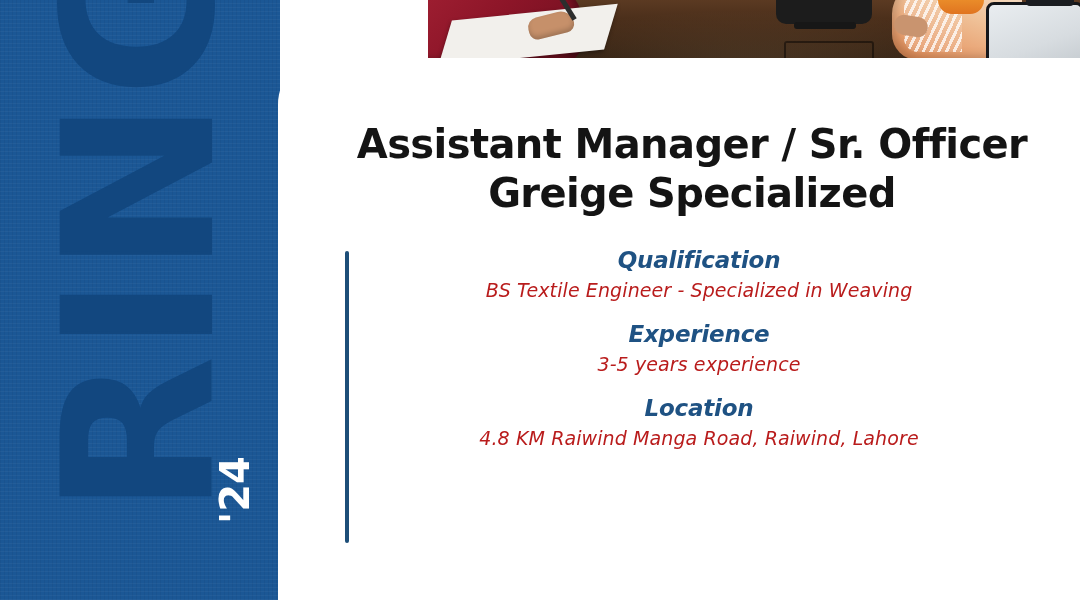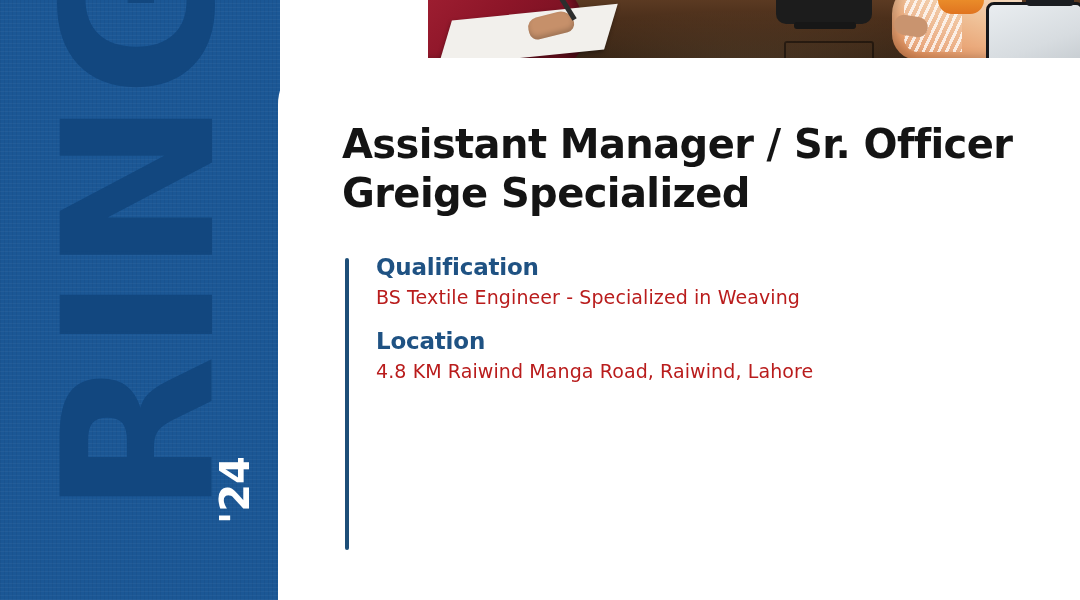--- a/index.html
+++ b/index.html
@@ -249,42 +249,44 @@
   
   .card {
     position: absolute;
     left: 278px;
     top: 58px;
     width: 802px;
     height: 542px;
     background: #ffffff;
     border-top-left-radius: 46px;
     z-index: 3;
+    text-align: center;
   }
 
   .job-title {
     position: absolute;
     left: 64px;
     top: 62px;
     width: 700px;
     margin: 0;
     font-family: "DejaVu Sans", sans-serif;
     font-weight: 700;
     font-size: 40px;
     line-height: 1.22;
     letter-spacing: -0.6px;
     color: #141414;
   }
 
   
   .details {
     position: absolute;
     left: 64px;
-    top: 196px;
+    top: 189px;
     width: 680px;
+    font-style: italic;
   }
   .accent-bar {
     position: absolute;
     left: 3px;
     top: 4px;
     width: 4px;
     height: 292px;
     background: #1d4e78;
     border-radius: 2px;
   }
@@ -356,20 +358,24 @@
 
     <div class="details">
       <div class="accent-bar"></div>
       <ul class="detail-list">
 
         <li class="detail-item">
           <span class="detail-label">Qualification</span>
           <span class="detail-value">BS Textile Engineer - Specialized in Weaving</span>
         </li>
 
+        <li class="detail-item">
+          <span class="detail-label">Experience</span>
+          <span class="detail-value">3-5 years experience</span>
+        </li>
 
         <li class="detail-item">
           <span class="detail-label">Location</span>
           <span class="detail-value">4.8 KM Raiwind Manga Road, Raiwind, Lahore</span>
         </li>
 
       </ul>
     </div>
 
   </div>

